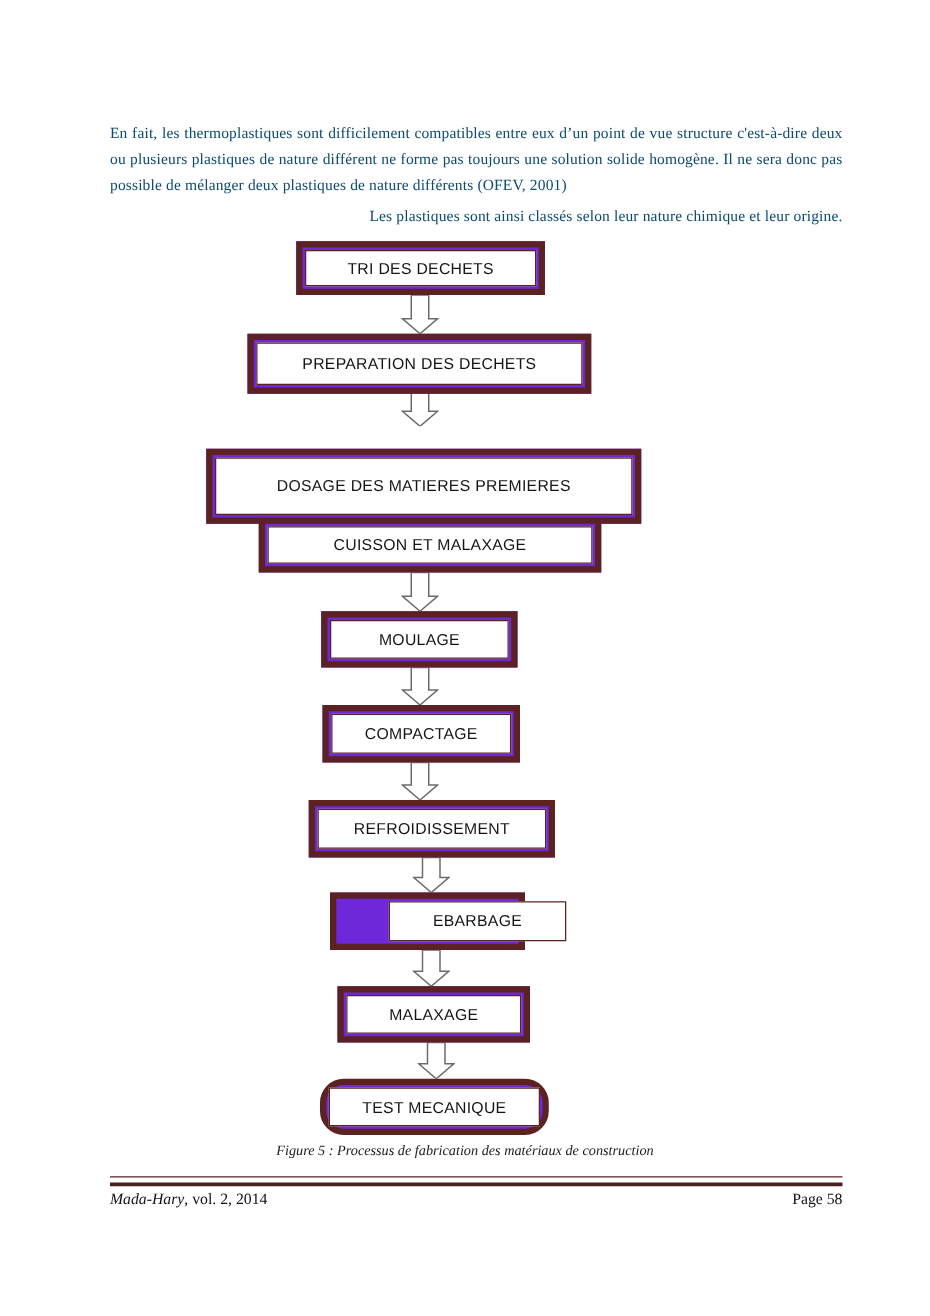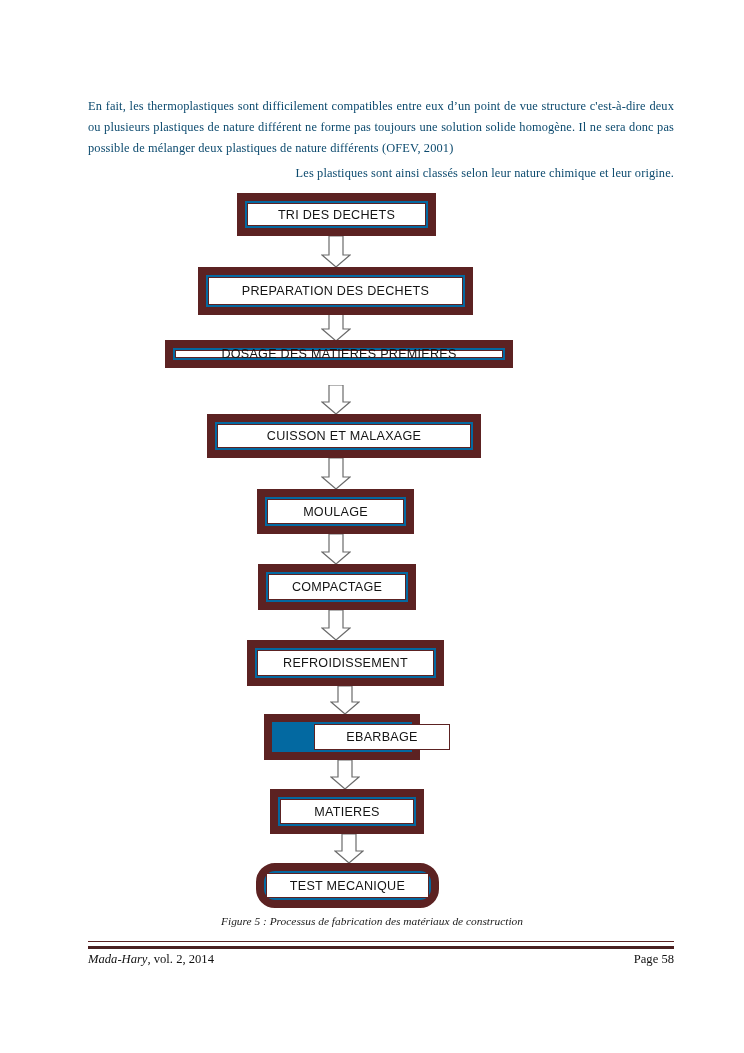--- a/index.html
+++ b/index.html
@@ -43,22 +43,22 @@
     position: absolute;
     left: 0;
     top: 0;
     width: 744px;
     height: 1053px;
   }
 
   .node {
     position: absolute;
     box-sizing: border-box;
-    background: #0369a1;
-    border: 8px solid #a3a3a3;
+    background: #6d28d9;
+    border: 5px solid #a3a3a3;
     padding: 2px;
   }
   .node .inner {
     box-sizing: border-box;
     width: 100%;
     height: 100%;
     border: 1px solid #5c2222;
     background: #ffffff;
     display: flex;
     align-items: center;
@@ -175,21 +175,21 @@
       <div class="node" style="left: 237px; top: 193px; width: 199px; height: 43px; border-color: rgb(92, 34, 34);">
         <div class="inner" style="border-color: rgb(92, 34, 34);">
           <span class="label">TRI DES DECHETS</span>
         </div>
       </div>
       <div class="node" style="left: 198px; top: 267px; width: 275px; height: 48px; border-color: rgb(92, 34, 34);">
         <div class="inner" style="border-color: rgb(92, 34, 34);">
           <span class="label">PREPARATION DES DECHETS</span>
         </div>
       </div>
-      <div class="node" style="left: 165px; top: 340px; width: 348px; height: 28px; border-color: rgb(92, 34, 34);">
+      <div class="node" style="left: 165px; top: 359px; width: 348px; height: 60px; border-color: rgb(92, 34, 34);">
         <div class="inner" style="border-color: rgb(92, 34, 34);">
           <span class="label">DOSAGE DES MATIERES PREMIERES</span>
         </div>
       </div>
       <div class="node" style="left: 207px; top: 414px; width: 274px; height: 44px; border-color: rgb(92, 34, 34);">
         <div class="inner" style="border-color: rgb(92, 34, 34);">
           <span class="label">CUISSON ET MALAXAGE</span>
         </div>
       </div>
       <div class="node" style="left: 257px; top: 489px; width: 157px; height: 45px; border-color: rgb(92, 34, 34);">
@@ -207,21 +207,21 @@
           <span class="label">REFROIDISSEMENT</span>
         </div>
       </div>
       <div class="node" style="left: 264px; top: 714px; width: 156px; height: 46px; border-color: rgb(92, 34, 34);">
         <div class="inner" style="border-color: rgb(92, 34, 34); margin-left: 40px;">
           <span class="label">EBARBAGE</span>
         </div>
       </div>
       <div class="node" style="left: 270px; top: 789px; width: 154px; height: 45px; border-color: rgb(92, 34, 34);">
         <div class="inner" style="border-color: rgb(92, 34, 34);">
-          <span class="label">MATIERES</span>
+          <span class="label">MALAXAGE</span>
         </div>
       </div>
       <div class="node" style="left: 256px; top: 863px; width: 183px; height: 45px; border-color: rgb(92, 34, 34); border-radius: 19px;">
         <div class="inner" style="border-color: rgb(92, 34, 34);">
           <span class="label">TEST MECANIQUE</span>
         </div>
       </div>
     </div>
 
   <div class="caption">Figure 5 : Processus de fabrication des matériaux de construction</div>

